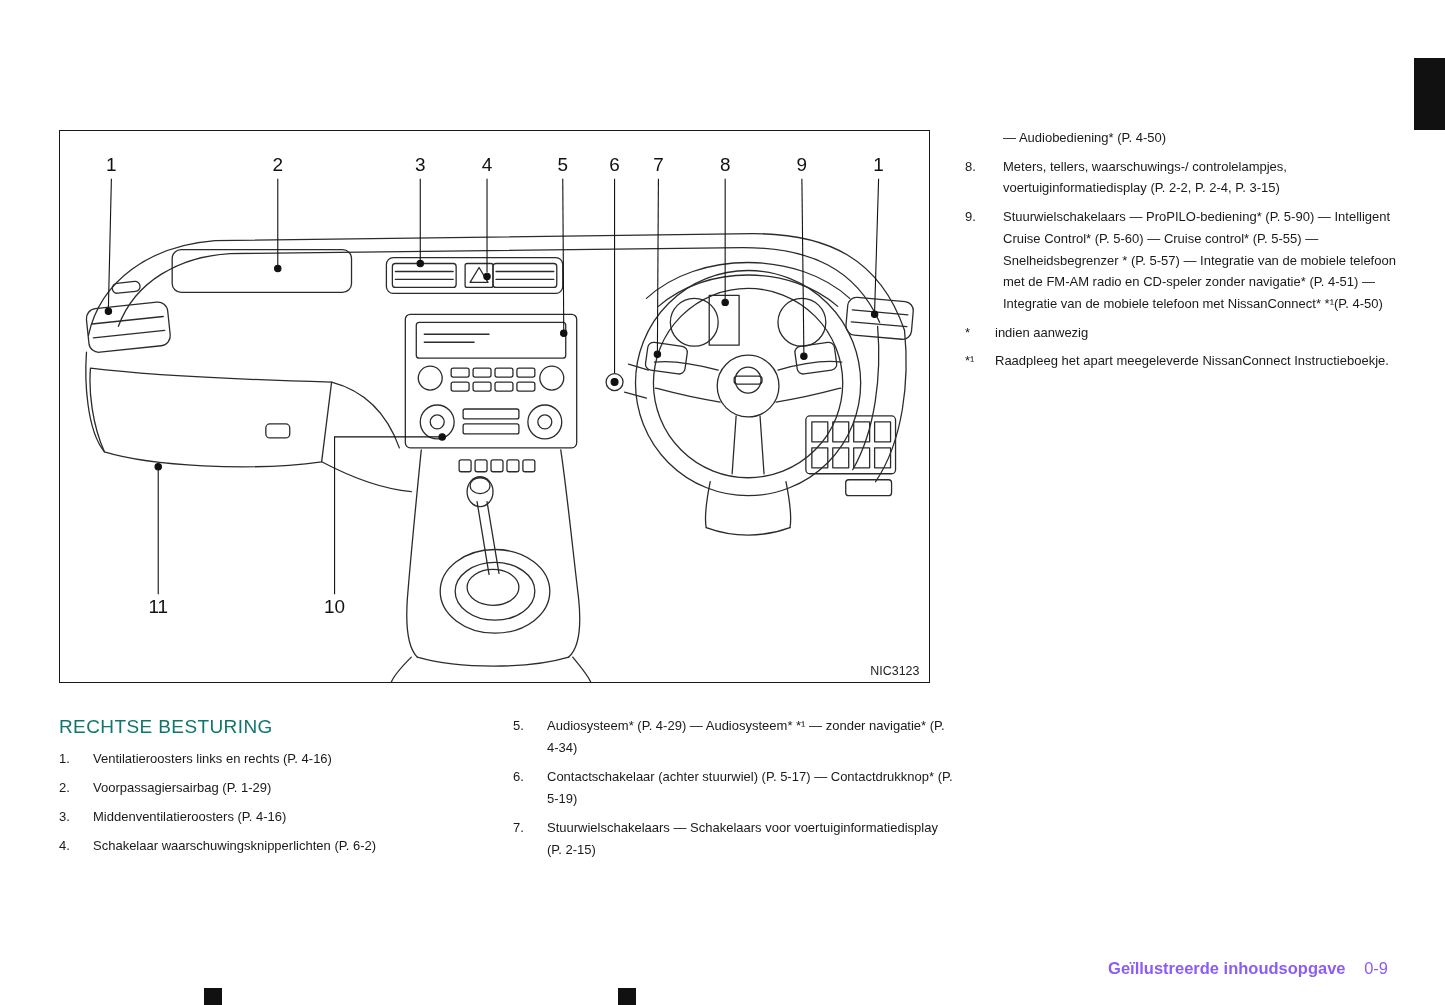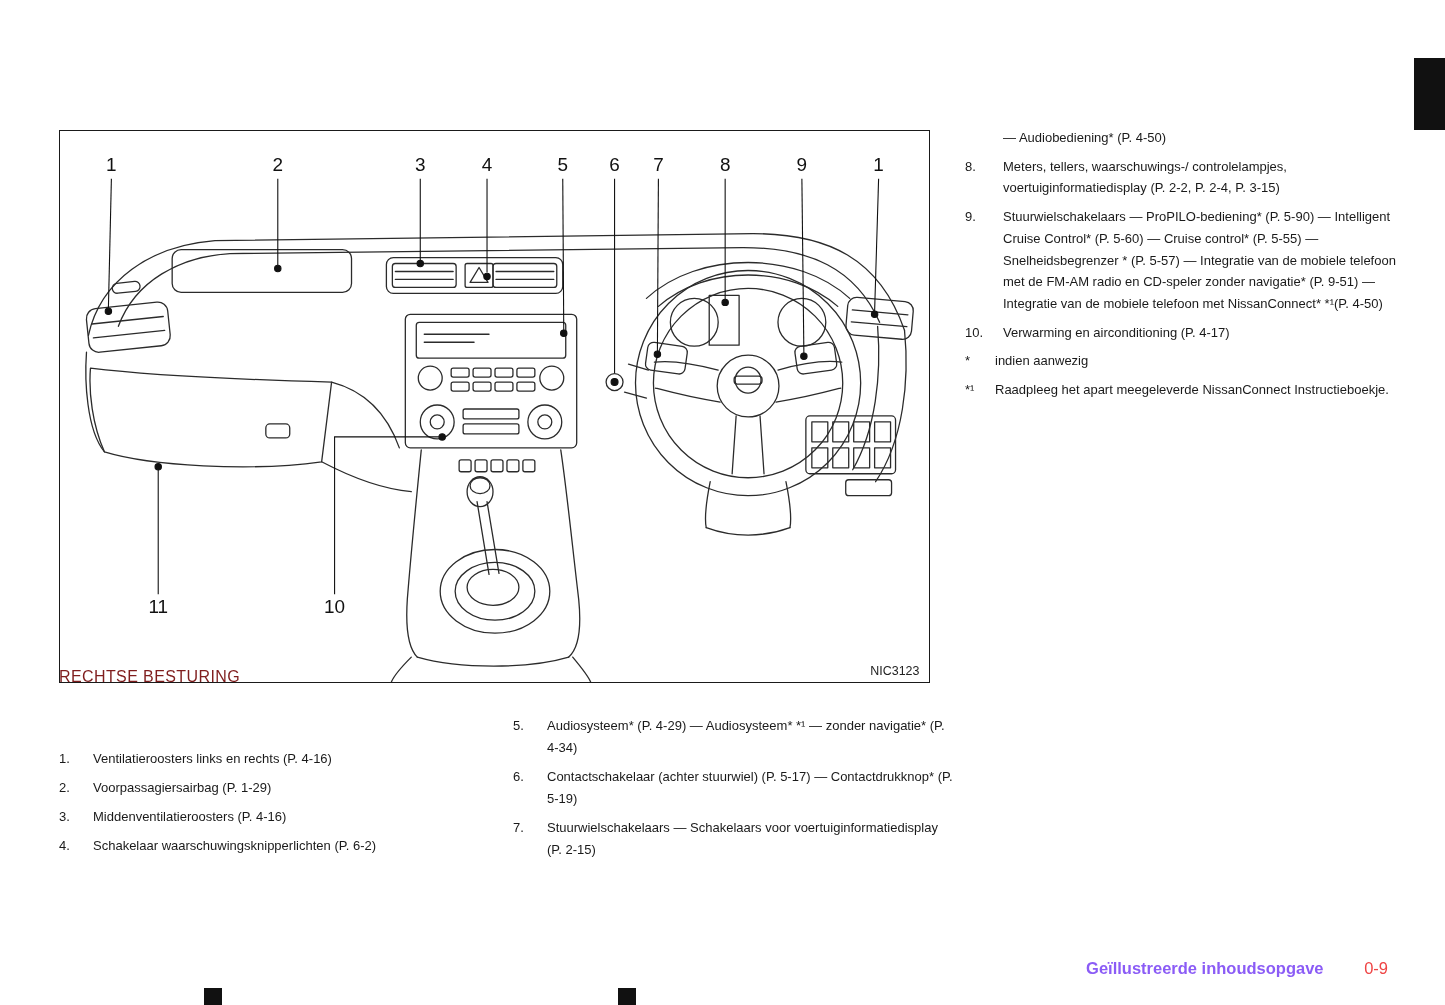--- a/index.html
+++ b/index.html
@@ -14,32 +14,32 @@
 
   .figure-frame { position:absolute; left:59px; top:130px; width:871px; height:553px;
                   border:1.5px solid #1a1a1a; background:#fff; }
   .figure-frame svg { display:block; width:100%; height:100%; }
 
   .col { position:absolute; font-size:13px; line-height:21.7px; }
   .col-left-list  { left:59px;  top:748px; width:440px; line-height:22px; }
   .col-middle     { left:513px; top:715px; width:440px; line-height:22px; }
   .col-right      { left:965px; top:127px; width:443px; }
 
-  .heading { position:absolute; left:59px; top:668px; font-size:16px; letter-spacing:0.4px; color:#7f1d1d; }
+  .heading { position:absolute; left:59px; top:716px; font-size:19px; letter-spacing:0.4px; color:#0f766e; }
 
   .item { display:flex; margin-bottom:7px; }
   .item .num { width:34px; flex:none; }
   .col-right .item .num { width:38px; }
   .item .lines { flex:1; }
   .fnote { display:flex; margin-bottom:7px; }
   .fnote .marker { width:30px; flex:none; }
 
   .footer { position:absolute; right:57px; top:959px; font-size:16.5px; white-space:nowrap; }
   .footer .ftitle { font-weight:bold; color:#8b5cf6; }
-  .footer .fpage { margin-left:36px; font-weight:500; color:#ef4444; }
+  .footer .fpage { margin-left:14px; font-weight:500; color:#8b5cf6; }
 
   text.callout { font-size:19px; fill:#111; }
   text.figcode { font-size:12.5px; fill:#222; }
 </style>
 </head>
 <body>
 
 <div class="page">
 
   <div class="corner-tab"></div>
@@ -230,28 +230,24 @@
     <div class="item">
       <span class="num">9.</span>
       <span class="lines">
         <span class="line">Stuurwielschakelaars</span>
         <span class="line">— ProPILO-bediening* (P. 5-90)</span>
         <span class="line">— Intelligent Cruise Control* (P. 5-60)</span>
         <span class="line">— Cruise control* (P. 5-55)</span>
         <span class="line">— Snelheidsbegrenzer * (P. 5-57)</span>
         <span class="line">— Integratie van de mobiele telefoon met de</span>
         <span class="line">FM-AM radio en CD-speler zonder navigatie*</span>
-        <span class="line">(P. 9-51)</span>
+        <span class="line">(P. 4-51)</span>
         <span class="line">— Integratie van de mobiele telefoon met</span>
         <span class="line">NissanConnect* *¹(P. 4-50)</span>
       </span>
-    </div>
-    <div class="item">
-      <span class="num">10.</span>
-      <span class="lines"><span class="line">Verwarming en airconditioning (P. 4-17)</span></span>
     </div>
     <div class="fnote">
       <span class="marker">*</span>
       <span class="lines"><span class="line">indien aanwezig</span></span>
     </div>
     <div class="fnote">
       <span class="marker">*¹</span>
       <span class="lines">
         <span class="line">Raadpleeg het apart meegeleverde</span>
         <span class="line">NissanConnect Instructieboekje.</span>

